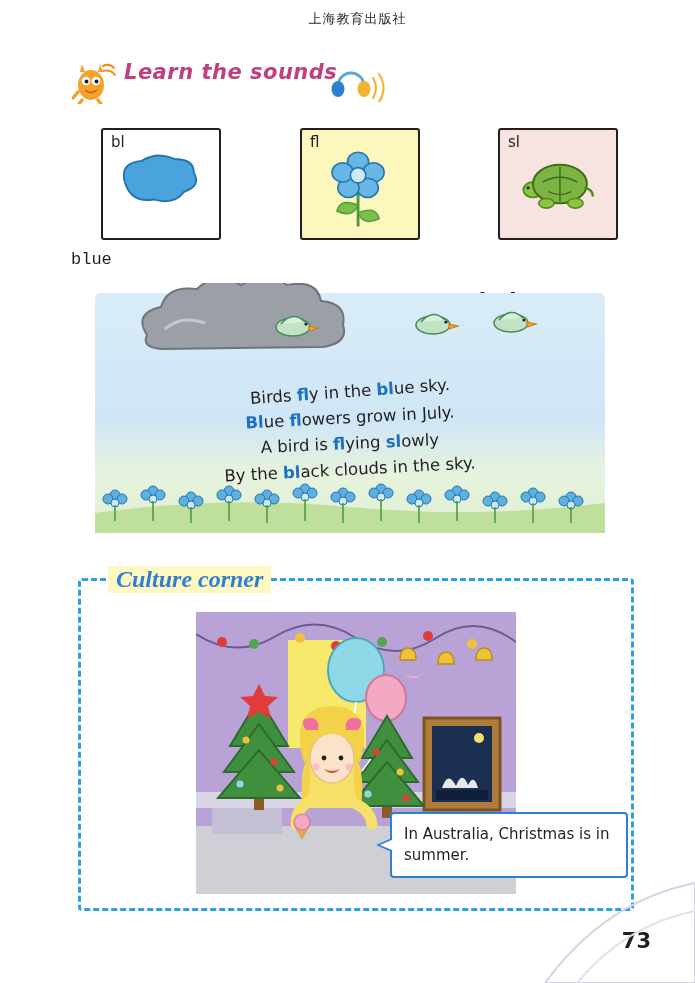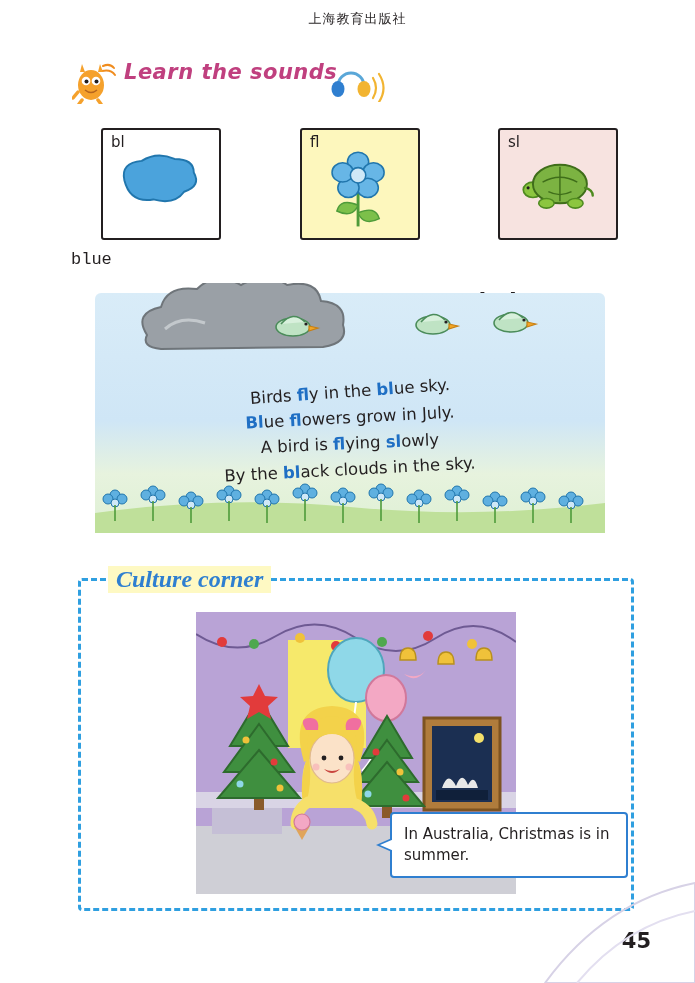--- a/index.html
+++ b/index.html
@@ -537,18 +537,18 @@
     <path d="M112 190 q-12 8 -12 22" stroke="#f6e06a" stroke-width="11" fill="none" stroke-linecap="round"></path>
     <path d="M98 214 l8 14 8 -14z" fill="#e0a45a"></path>
     <circle cx="106" cy="210" r="8" fill="#f3a8c4" stroke="#d1789b" stroke-width="1.2"></circle>
 
     <path d="M160 192 q14 6 16 20" stroke="#f6e06a" stroke-width="11" fill="none" stroke-linecap="round"></path>
   </g>
 </svg>
 
 <div class="speech">In Australia, Christmas is in summer.</div>
 
-<div class="page-number">45</div>
+<div class="page-number">73</div>
 
 <svg class="corner-swoosh" viewBox="0 0 240 120">
   <path d="M240 20 q-90 18 -150 100 L240 120z" fill="none" stroke="#d7d2e6" stroke-width="2"></path>
   <path d="M240 48 q-70 14 -118 72" fill="none" stroke="#e3dff0" stroke-width="2"></path>
 </svg>
 
 </body></html>

